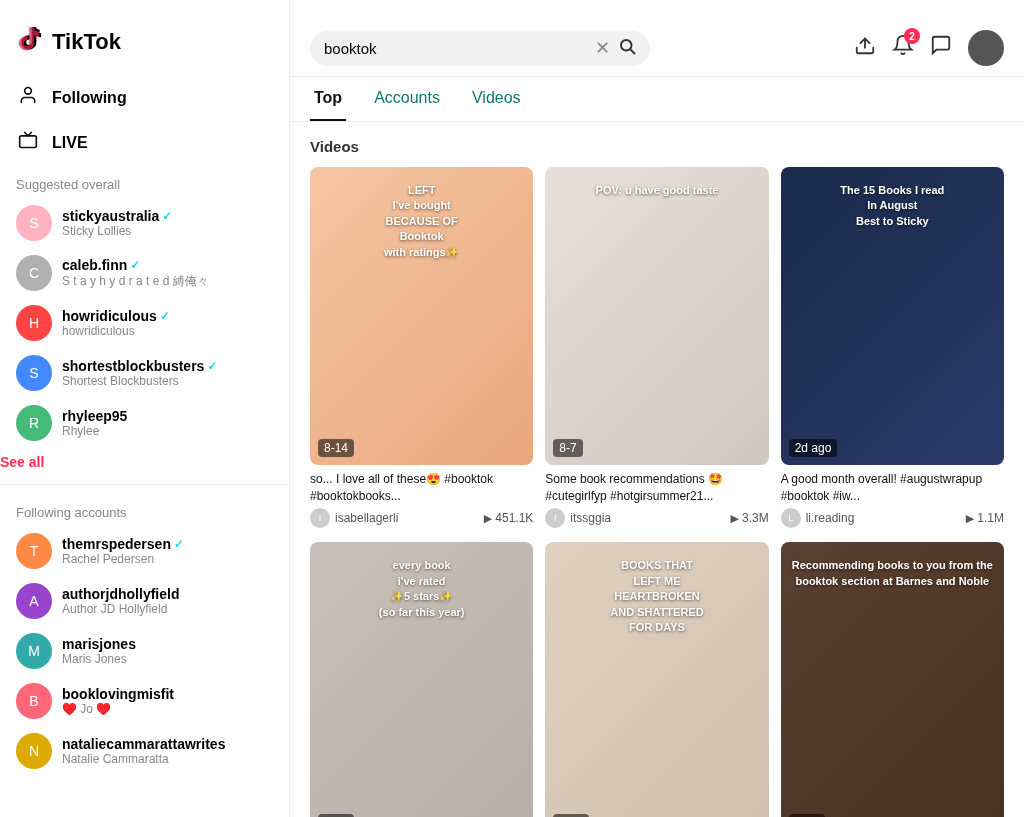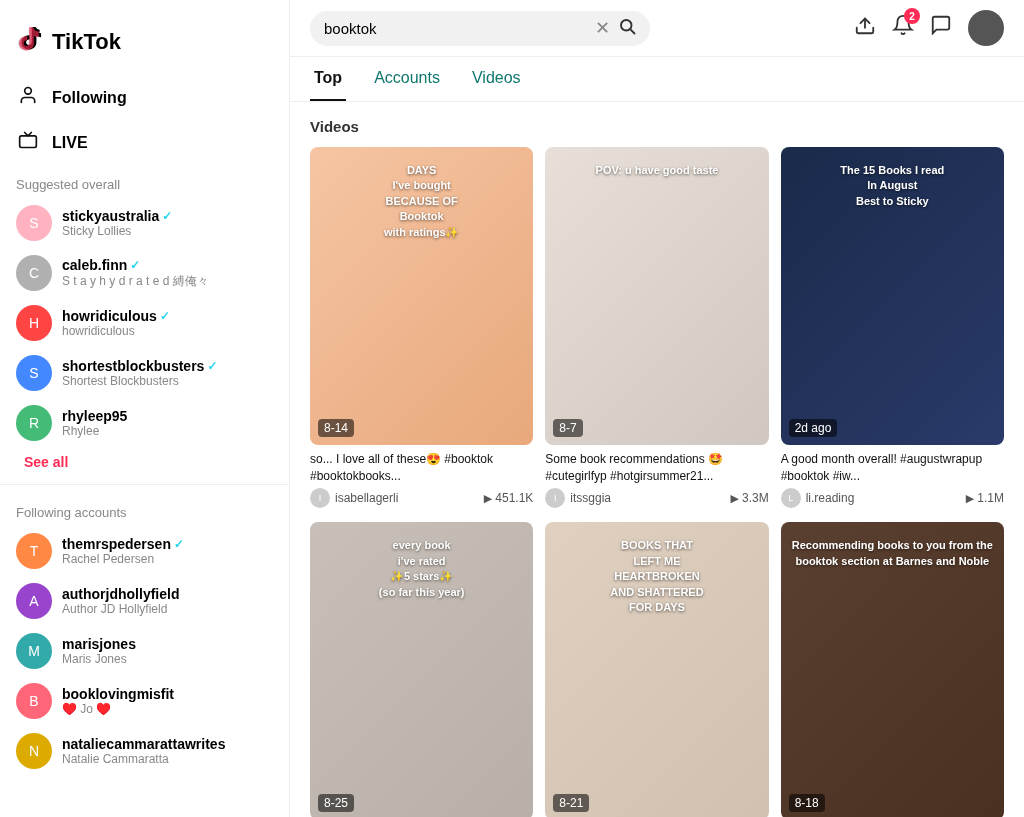--- a/index.html
+++ b/index.html
@@ -34,41 +34,42 @@
     }
     .avatar {
       width: 36px; height: 36px; border-radius: 50%; background: #ccc;
       display: flex; align-items: center; justify-content: center;
       font-size: 16px; overflow: hidden; flex-shrink: 0;
     }
     .account-info { display: flex; flex-direction: column; }
     .account-name { font-size: 14px; font-weight: 600; display: flex; align-items: center; gap: 3px; }
     .account-sub { font-size: 12px; color: #888; }
     .verified { color: #20d5ec; font-size: 12px; }
-    .see-all { color: #fe2c55; font-size: 14px; font-weight: 600; padding: 6px 24px; cursor: pointer; display: inline-block; }
+    .see-all { color: #fe2c55; font-size: 14px; font-weight: 600; padding: 6px 0; cursor: pointer; display: inline-block; }
     .divider { border: none; border-top: 1px solid #eee; margin: 8px 0; }
 
     
     .av-pink { background: #ffb3c1; }
     .av-gray { background: #b0b0b0; }
     .av-red { background: #ff4444; }
     .av-blue { background: #4488ff; }
     .av-green { background: #44bb77; }
     .av-orange { background: #ff8844; }
     .av-purple { background: #9944cc; }
     .av-teal { background: #33aaaa; }
     .av-yellow { background: #ddaa00; }
     .av-coral { background: #ff6677; }
 
     
     .main {
       flex: 1;
       display: flex;
       flex-direction: column;
       overflow: hidden;
+      margin-top: 20px;
     }
 
     
     .header {
       display: flex; align-items: center; justify-content: space-between;
       padding: 10px 20px; border-bottom: 1px solid #eee; background: #fff;
       position: sticky; top: 0; z-index: 10;
     }
     .search-bar {
       display: flex; align-items: center; background: #f1f1f2;
@@ -342,21 +343,21 @@
       <div class="tab">Accounts</div>
       <div class="tab">Videos</div>
     </div>
 
   <div class="content">
     <div class="section-label">Videos</div>
     <div class="video-grid" id="video-grid">
         <div class="video-card">
     <div class="video-thumb tb1">
       <div class="thumb-overlay-text" style="padding:8px;font-size:11px;line-height:1.4;">
-              <div>DAYS</div>
+              <div>LEFT</div>
               <div>I've bought</div>
               <div>BECAUSE OF</div>
               <div>Booktok</div>
               <div>with ratings✨</div>
             </div>
       <span class="thumb-label">8-14</span>
     </div>
     <div class="video-meta">
       <div class="video-desc">so... I love all of these😍 #booktok #booktokbooks...</div>
       <div class="video-author-row">

